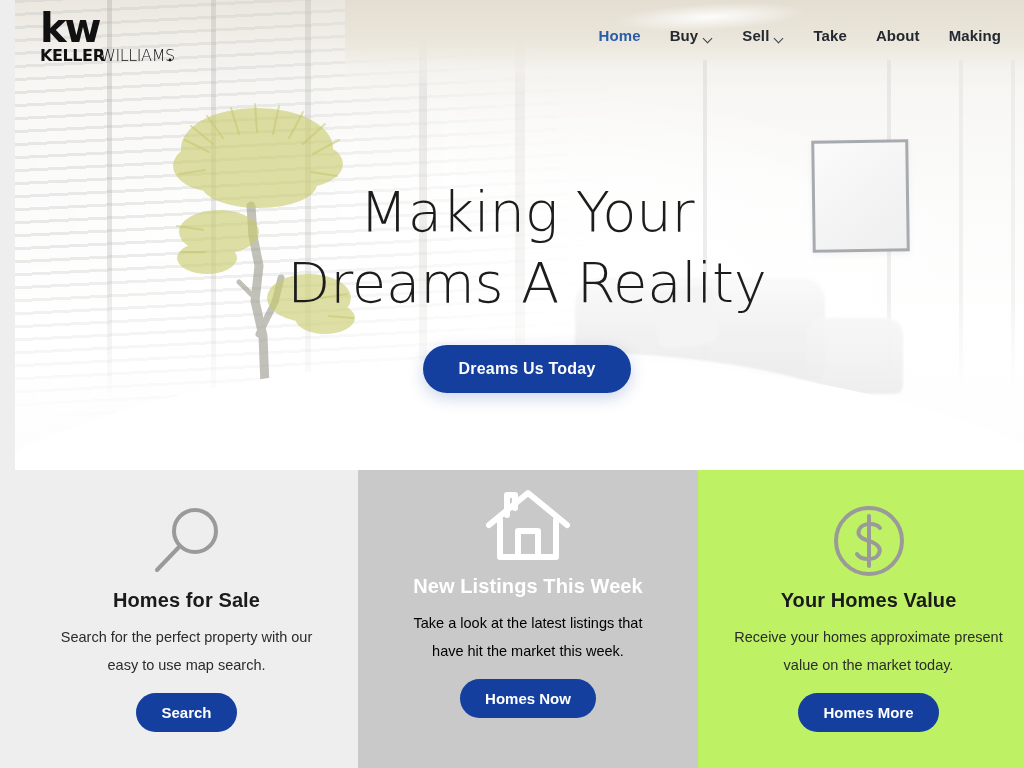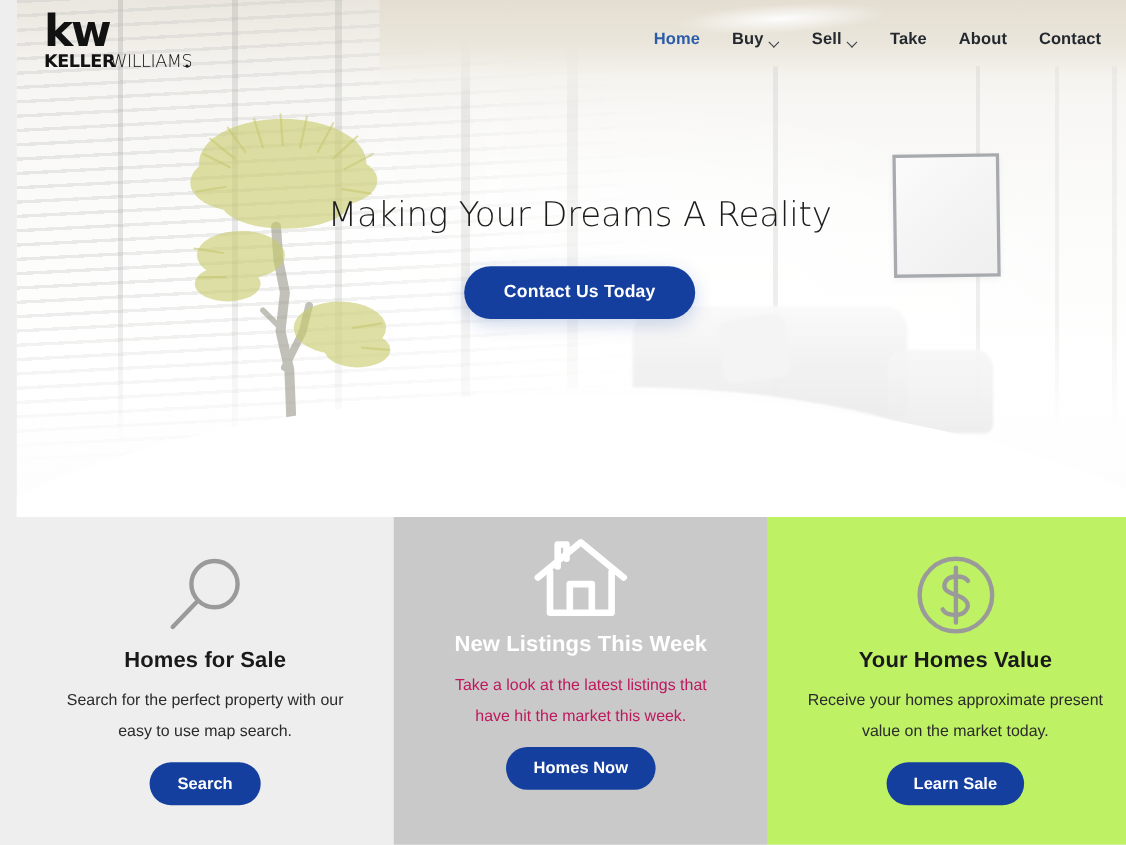--- a/index.html
+++ b/index.html
@@ -212,21 +212,21 @@
     display: flex;
     flex-direction: column;
     align-items: center;
   }
   .hero-title {
     margin-top: 176px;
     width: 520px;
     text-align: center;
     font-family: "DejaVu Sans", sans-serif;
     font-weight: 300;
-    font-size: 31px;
+    font-size: 56px;
     line-height: 1.27;
     color: #1c1c1c;
     letter-spacing: -0.2px;
   }
   .hero-cta {
     margin-top: 27px;
     background: #143f9e;
     color: #ffffff;
     border: none;
     border-radius: 999px;
@@ -276,21 +276,21 @@
   }
   .col-2 .col-title { color: #ffffff; }
 
   .col-desc {
     margin-top: 12px;
     font-size: 14.5px;
     line-height: 1.9;
     color: #2b2b2b;
     width: 272px;
   }
-  .col-2 .col-desc { color: #be185d; width: 264px; }
+  .col-2 .col-desc { color: #000000; width: 264px; }
 
   .col-btn {
     margin-top: 14px;
     background: #143f9e;
     color: #ffffff;
     border: none;
     border-radius: 999px;
     padding: 11px 25px;
     font-family: "Liberation Sans", sans-serif;
     font-size: 15px;
@@ -384,27 +384,27 @@
         <span>Sell</span>
         <span class="caret"></span>
       </div>
       <div class="nav-item">
         <span>Take</span>
       </div>
       <div class="nav-item">
         <span>About</span>
       </div>
       <div class="nav-item">
-        <span>Contact</span>
+        <span>Making</span>
       </div>
     </nav>
 
     <div class="hero-inner">
       <h1 class="hero-title">Making Your Dreams A Reality</h1>
-      <button class="hero-cta">Contact Us Today</button>
+      <button class="hero-cta">Dreams Us Today</button>
     </div>
   </div>
 
   <div class="features">
 
     <div class="col col-1">
       <div class="icon-wrap">
         <svg width="74" height="74" viewBox="0 0 74 74" xmlns="http://www.w3.org/2000/svg">
           <circle cx="45" cy="27" r="21" fill="none" stroke="#9a9a9a" stroke-width="4"></circle>
           <line x1="29" y1="43" x2="7" y2="66" stroke="#9a9a9a" stroke-width="4" stroke-linecap="round"></line>
@@ -434,17 +434,17 @@
     <div class="col col-3">
       <div class="icon-wrap">
         <svg width="76" height="76" viewBox="0 0 76 76" xmlns="http://www.w3.org/2000/svg">
           <circle cx="38" cy="38" r="33" fill="none" stroke="#9a9a9a" stroke-width="4"></circle>
           <path d="M49 25 C45 20 31 19 28 27 C25 35 36 37 41 39 C48 42 51 47 47 52 C43 58 29 57 26 51" fill="none" stroke="#9a9a9a" stroke-width="4" stroke-linecap="round"></path>
           <line x1="38" y1="13" x2="38" y2="63" stroke="#9a9a9a" stroke-width="4" stroke-linecap="round"></line>
         </svg>
       </div>
       <div class="col-title">Your Homes Value</div>
       <div class="col-desc">Receive your homes approximate present value on the market today.</div>
-      <button class="col-btn">Learn Sale</button>
+      <button class="col-btn">Homes More</button>
     </div>
   </div>
 
 </div>
 
 </body></html>

